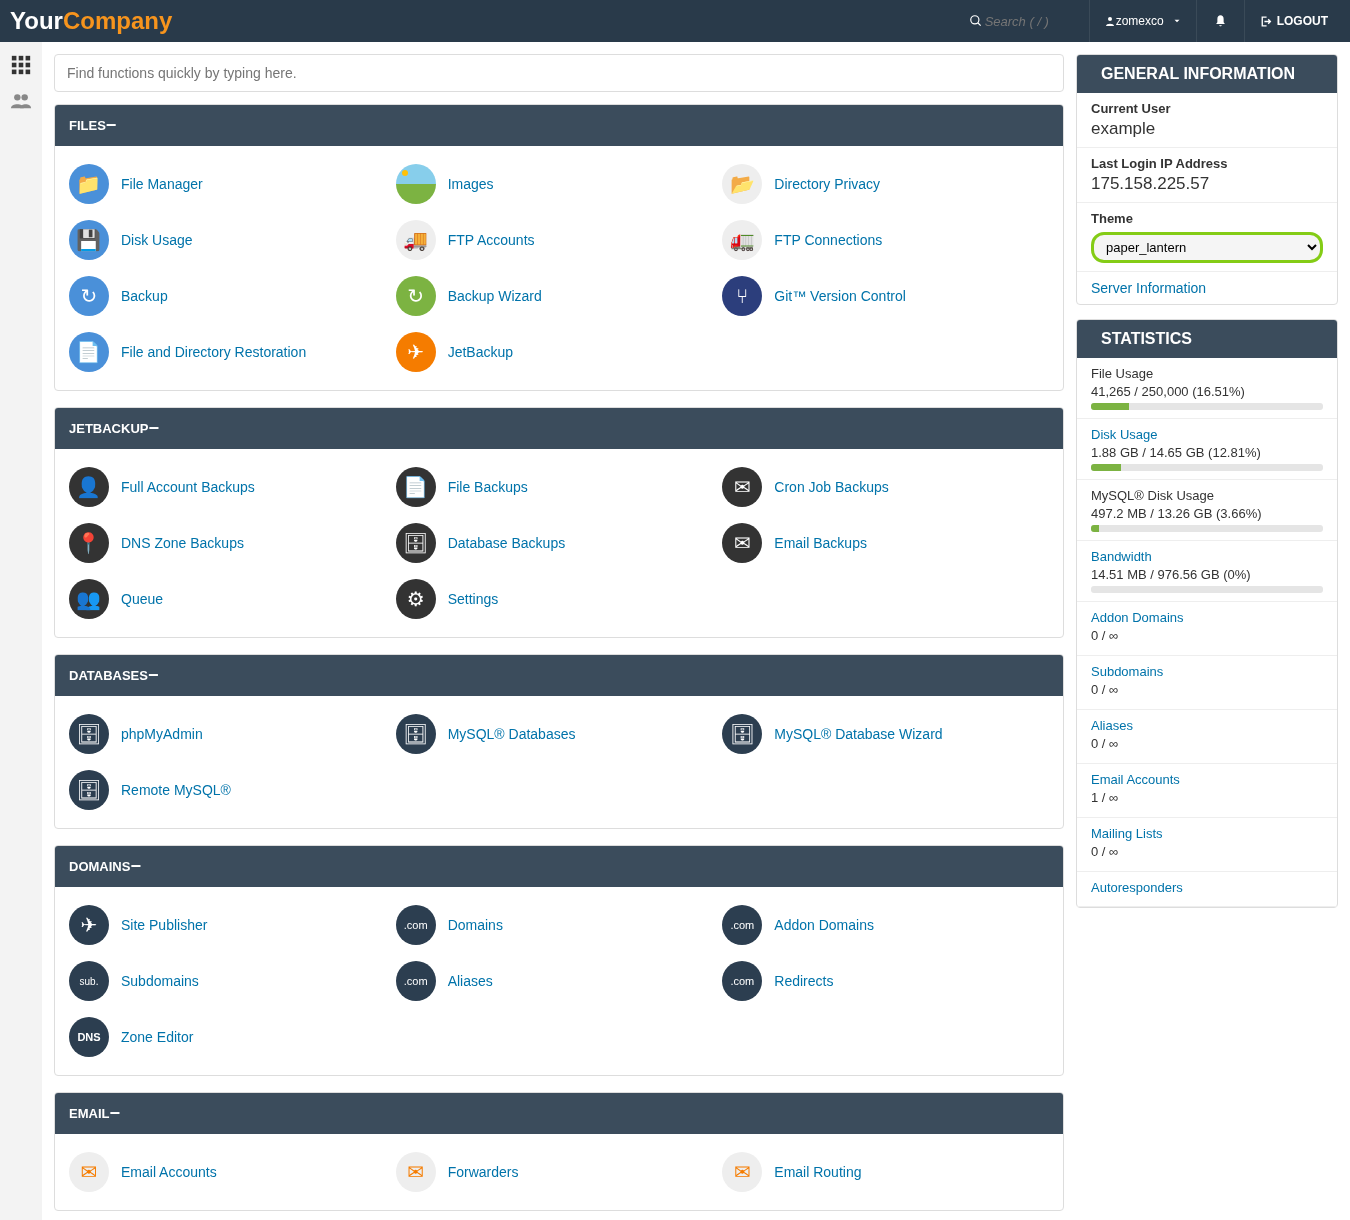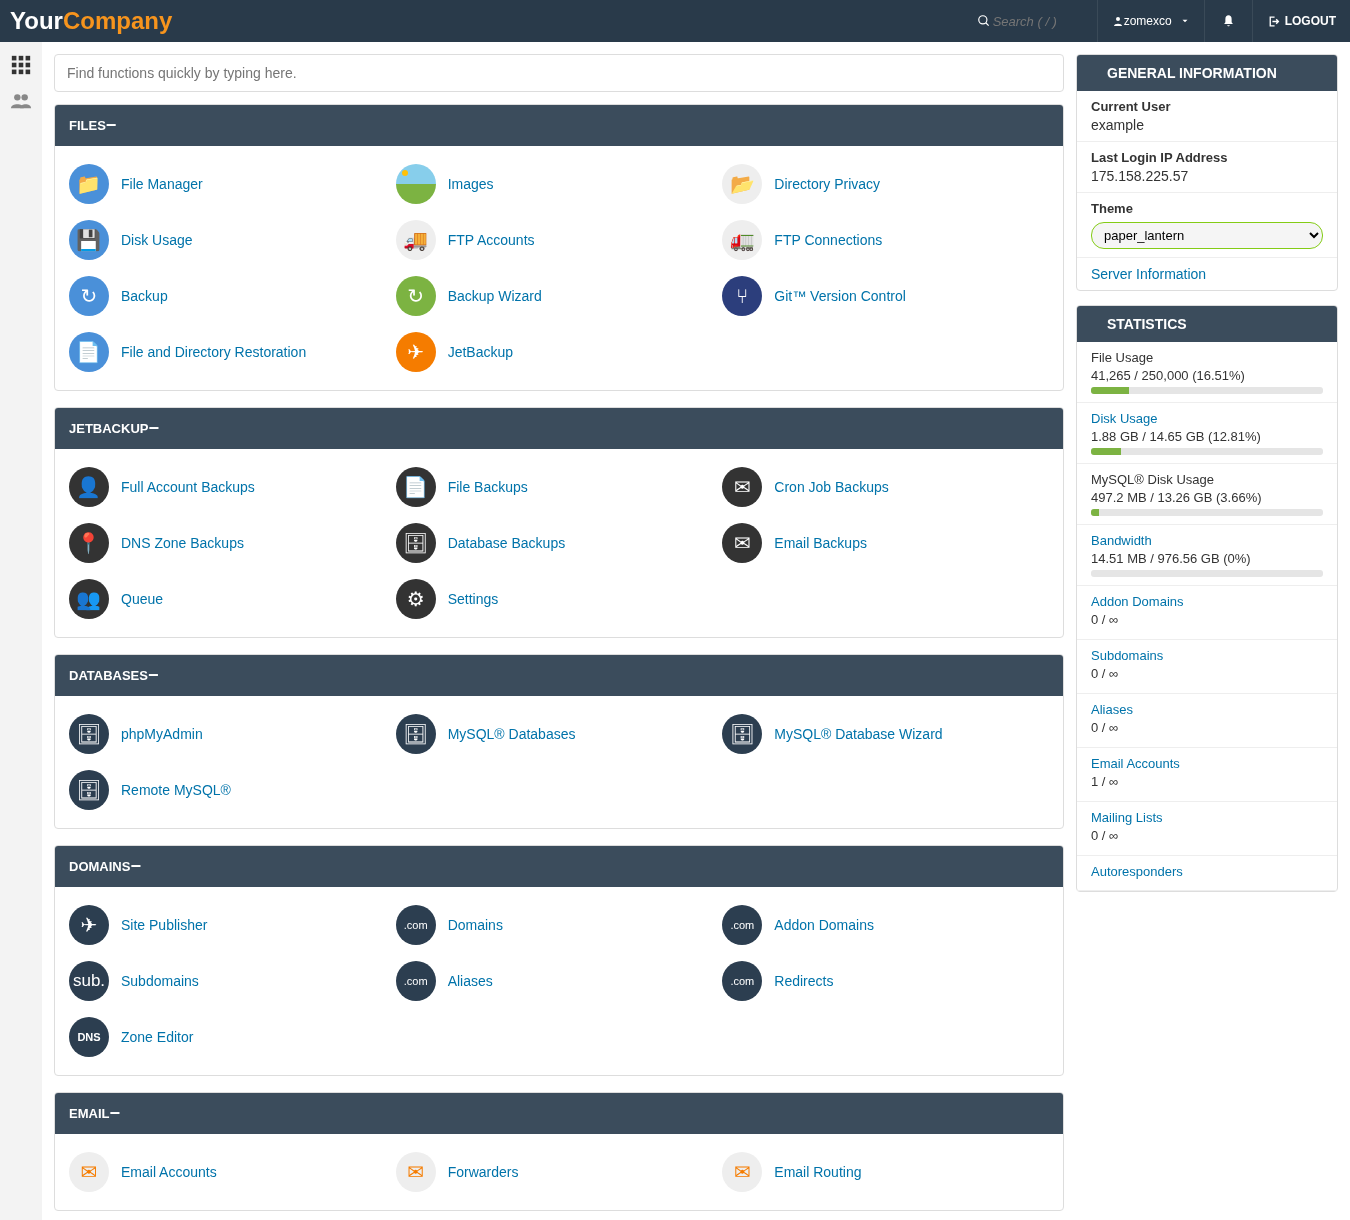--- a/index.html
+++ b/index.html
@@ -1,17 +1,17 @@
 <!DOCTYPE html>
 <html><head>
 <meta charset="utf-8">
 <style>
 * { margin: 0; padding: 0; box-sizing: border-box; }
 body { font-family: -apple-system, BlinkMacSystemFont, "Segoe UI", Helvetica, Arial, sans-serif; background: #fff; font-size: 14px; color: #333; width: 1350px; }
-.header { background: #293a4a; height: 42px; display: flex; align-items: center; padding: 0 0 0 10px; color: #fff; }
+.header { background: #293a4a; height: 42px; display: flex; align-items: center; padding: 0 8px 0 10px; color: #fff; }
 .logo { font-size: 24px; font-weight: 700; }
 .logo .y { color: #fff; }
 .logo .c { color: #f7941d; }
 .header-right { margin-left: auto; display: flex; align-items: center; height: 100%; }
 .search-wrap { display: flex; align-items: center; padding: 0 14px; font-size: 13px; color: #ccc; }
 .search-wrap input { background: transparent; border: none; color: #ccc; font-style: italic; width: 90px; outline: none; font-size: 13px; margin-left: 2px; }
 .user-drop { display: flex; align-items: center; padding: 0 14px; height: 100%; border-left: 1px solid #3a4a58; font-size: 12px; gap: 0; }
 .bell { padding: 0 16px; height: 100%; display: flex; align-items: center; border-left: 1px solid #3a4a58; }
 .logout { padding: 0 14px; height: 100%; display: flex; align-items: center; border-left: 1px solid #3a4a58; font-size: 12px; font-weight: 600; gap: 5px; }
 .layout { display: flex; }
@@ -29,28 +29,28 @@
 .item .label { color: #0073aa; font-size: 14px; }
 .ic-blue { background: #4a90d9; }
 .ic-green { background: #7cb342; }
 .ic-orange { background: #f57c00; }
 .ic-dark { background: #333; }
 .ic-navy { background: #2c3e50; }
 .ic-sq { border-radius: 4px; }
 .ic-img { background: linear-gradient(to bottom, #87ceeb 50%, #7cb342 50%); border-radius: 4px; position: relative; }
 .ic-img::after { content: ''; position: absolute; width: 6px; height: 6px; background: #ffc107; border-radius: 50%; top: 6px; left: 6px; }
 .side-panel { border: 1px solid #ddd; border-radius: 4px; margin-bottom: 14px; background: #fff; }
-.side-head { background: #3b4c5c; color: #fff; padding: 10px 30px; font-size: 14px; font-weight: 600; border-radius: 3px 3px 0 0; }
+.side-head { background: #3b4c5c; color: #fff; padding: 10px 24px; font-size: 16px; font-weight: 600; border-radius: 3px 3px 0 0; }
 .info-block { padding: 8px 14px; border-bottom: 1px solid #eee; }
 .info-block:last-child { border-bottom: none; }
 .info-label { font-weight: 600; font-size: 13px; margin-bottom: 3px; }
-.info-value { font-size: 14px; color: #333; }
+.info-value { font-size: 17px; color: #333; }
 .dv { color: #4caf50; font-weight: 600; }
 .link { color: #0073aa; }
-.theme-select { width: 100%; padding: 4px 8px; border: 1px solid #84cc16; border-radius: 13px; font-size: 13px; background: #f5f5f5; margin-top: 3px; }
+.theme-select { width: 100%; padding: 4px 8px; border: 3px solid #84cc16; border-radius: 13px; font-size: 13px; background: #f5f5f5; margin-top: 3px; }
 .stat-block { padding: 8px 14px; border-bottom: 1px solid #eee; }
 .stat-label { font-size: 13px; color: #333; margin-bottom: 3px; }
 .stat-link { color: #0073aa; }
 .stat-val { font-size: 13px; color: #333; margin-bottom: 4px; }
 .bar { height: 7px; background: #e5e5e5; border-radius: 3px; overflow: hidden; }
 .bar-fill { height: 100%; background: #7cb342; }
 .collapse-icon { font-size: 18px; font-weight: bold; cursor: pointer; }
 svg { display: block; }
 </style>
 </head>
@@ -252,21 +252,21 @@
             </div>
           <div class="item">
               <div class="icon ic-navy" style="font-size:11px">.com</div>
               <span class="label">Domains</span>
             </div>
           <div class="item">
               <div class="icon ic-navy" style="font-size:11px">.com</div>
               <span class="label">Addon Domains</span>
             </div>
           <div class="item">
-              <div class="icon ic-navy" style="font-size:17px">sub.</div>
+              <div class="icon ic-navy" style="font-size:10px">sub.</div>
               <span class="label">Subdomains</span>
             </div>
           <div class="item">
               <div class="icon ic-navy" style="font-size:11px">.com</div>
               <span class="label">Aliases</span>
             </div>
           <div class="item">
               <div class="icon ic-navy" style="font-size:11px">.com</div>
               <span class="label">Redirects</span>
             </div>

